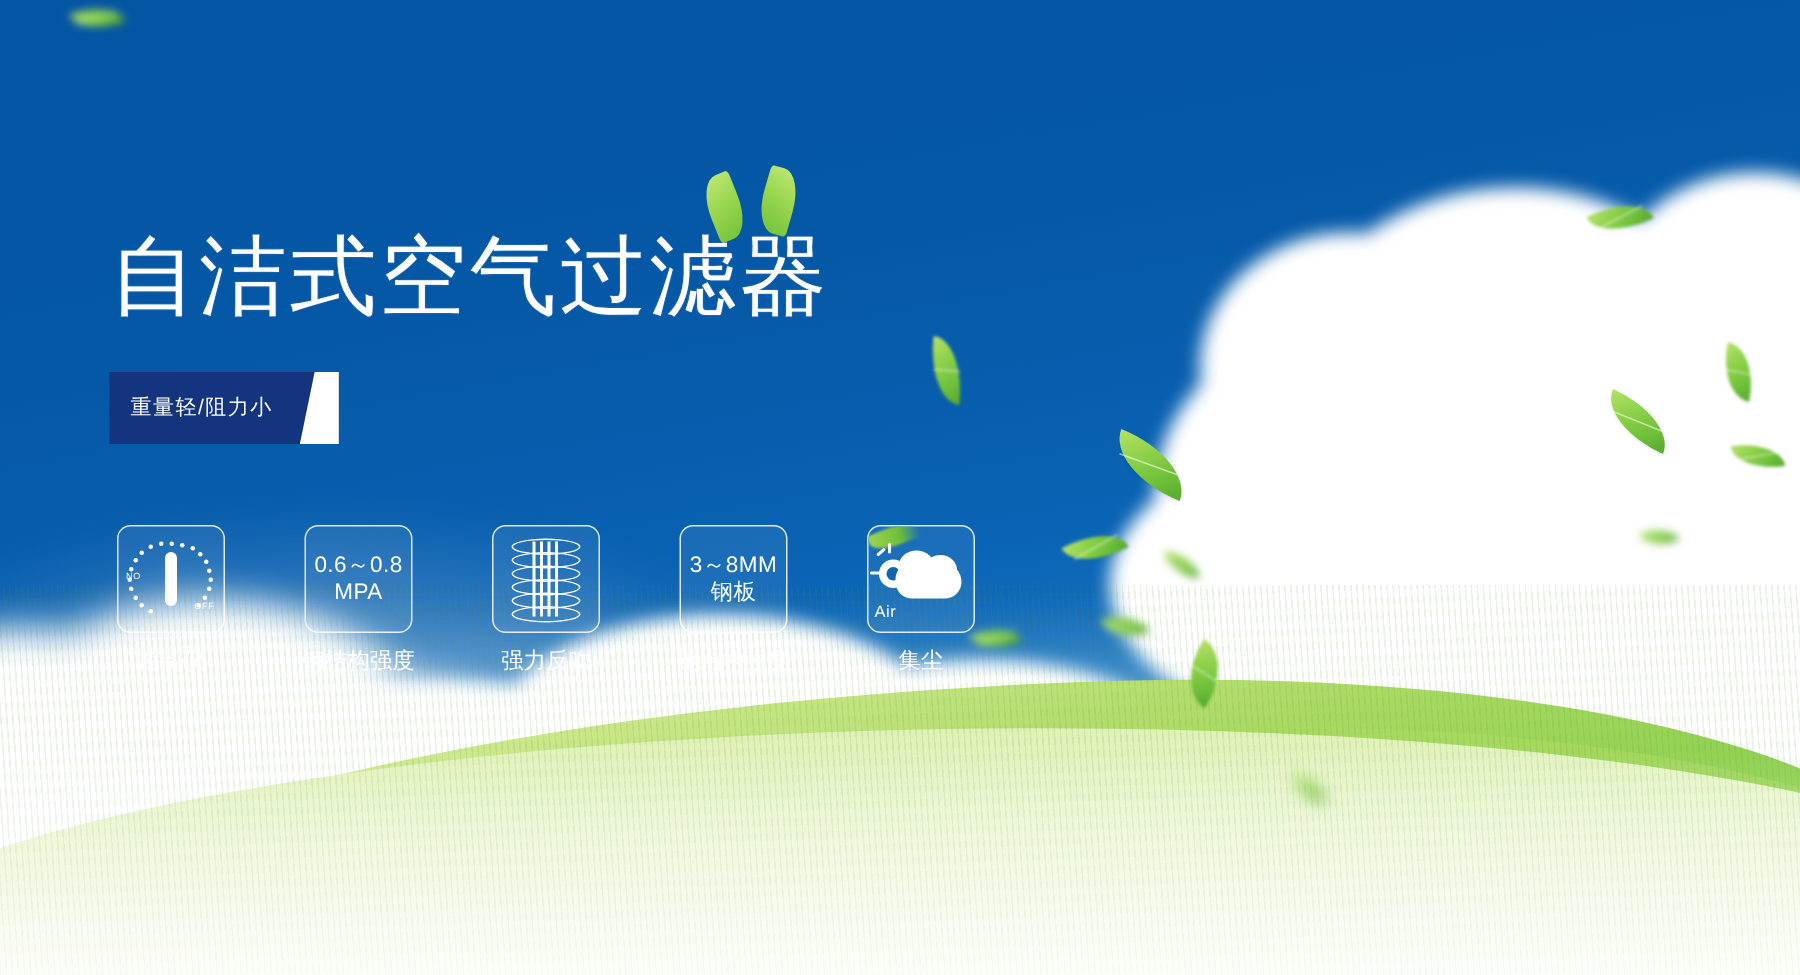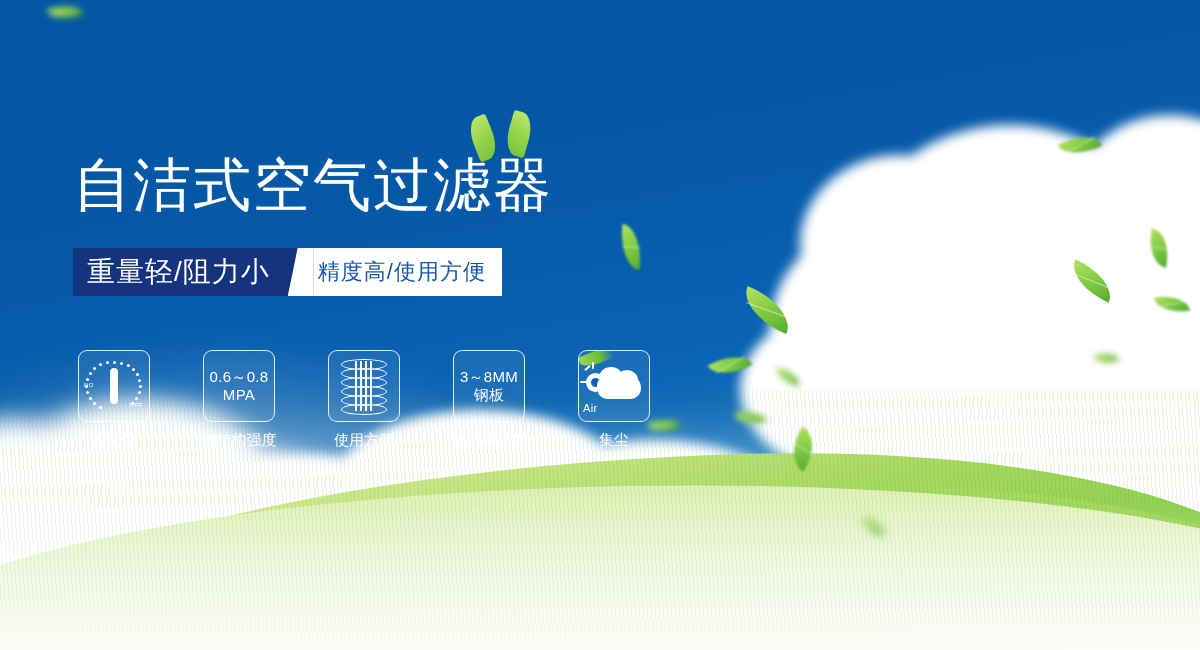--- a/index.html
+++ b/index.html
@@ -135,21 +135,21 @@
     text-shadow:0 0 1px rgba(255,255,255,.4);
   }
 
   .tags{
     position:absolute;left:73px;top:236px;
     display:flex;align-items:stretch;height:48px;
   }
   .tag-a{
     background:#143480;
     color:#fff;
-    font-size:28px;
+    font-size:14px;
     display:flex;align-items:center;
     padding:0 18px 0 14px;
     letter-spacing:1px;
   }
   .tag-skew{
     width:26px;background:#143480;position:relative;
   }
   .tag-skew::after{
     content:"";position:absolute;inset:0;
     background:#fff;
@@ -336,21 +336,20 @@
     <div class="sl r"></div>
   </div>
 
   <div class="content">
 
     <div class="title">自洁式空气过滤器</div>
 
     <div class="tags">
       <div class="tag-a">重量轻/阻力小</div>
       <div class="tag-skew"></div>
-      <div class="tag-b">精度高/使用方便</div>
     </div>
 
     <div class="features">
 
       <div class="feat">
         <div class="feat-box">
           <div class="gauge">
             <div class="dots">
               <div class="dot" style="left:29px;top:3px"></div>
               <div class="dot" style="left:36px;top:4px"></div>
@@ -397,21 +396,21 @@
             <div class="ring" style="top:18px"></div>
             <div class="ring" style="top:27px"></div>
             <div class="ring" style="top:36px"></div>
             <div class="ring" style="top:45px"></div>
             <div class="bar" style="left:14px"></div>
             <div class="bar" style="left:19px"></div>
             <div class="bar" style="left:24px"></div>
             <div class="bar" style="left:29px"></div>
           </div>
         </div>
-        <div class="feat-cap">使用方便</div>
+        <div class="feat-cap">强力反吹</div>
       </div>
 
       <div class="feat">
         <div class="feat-box">
           <div class="feat-txt">3～8MM</div>
           <div class="feat-txt">钢板</div>
         </div>
         <div class="feat-cap">钢结构强度</div>
       </div>
 

